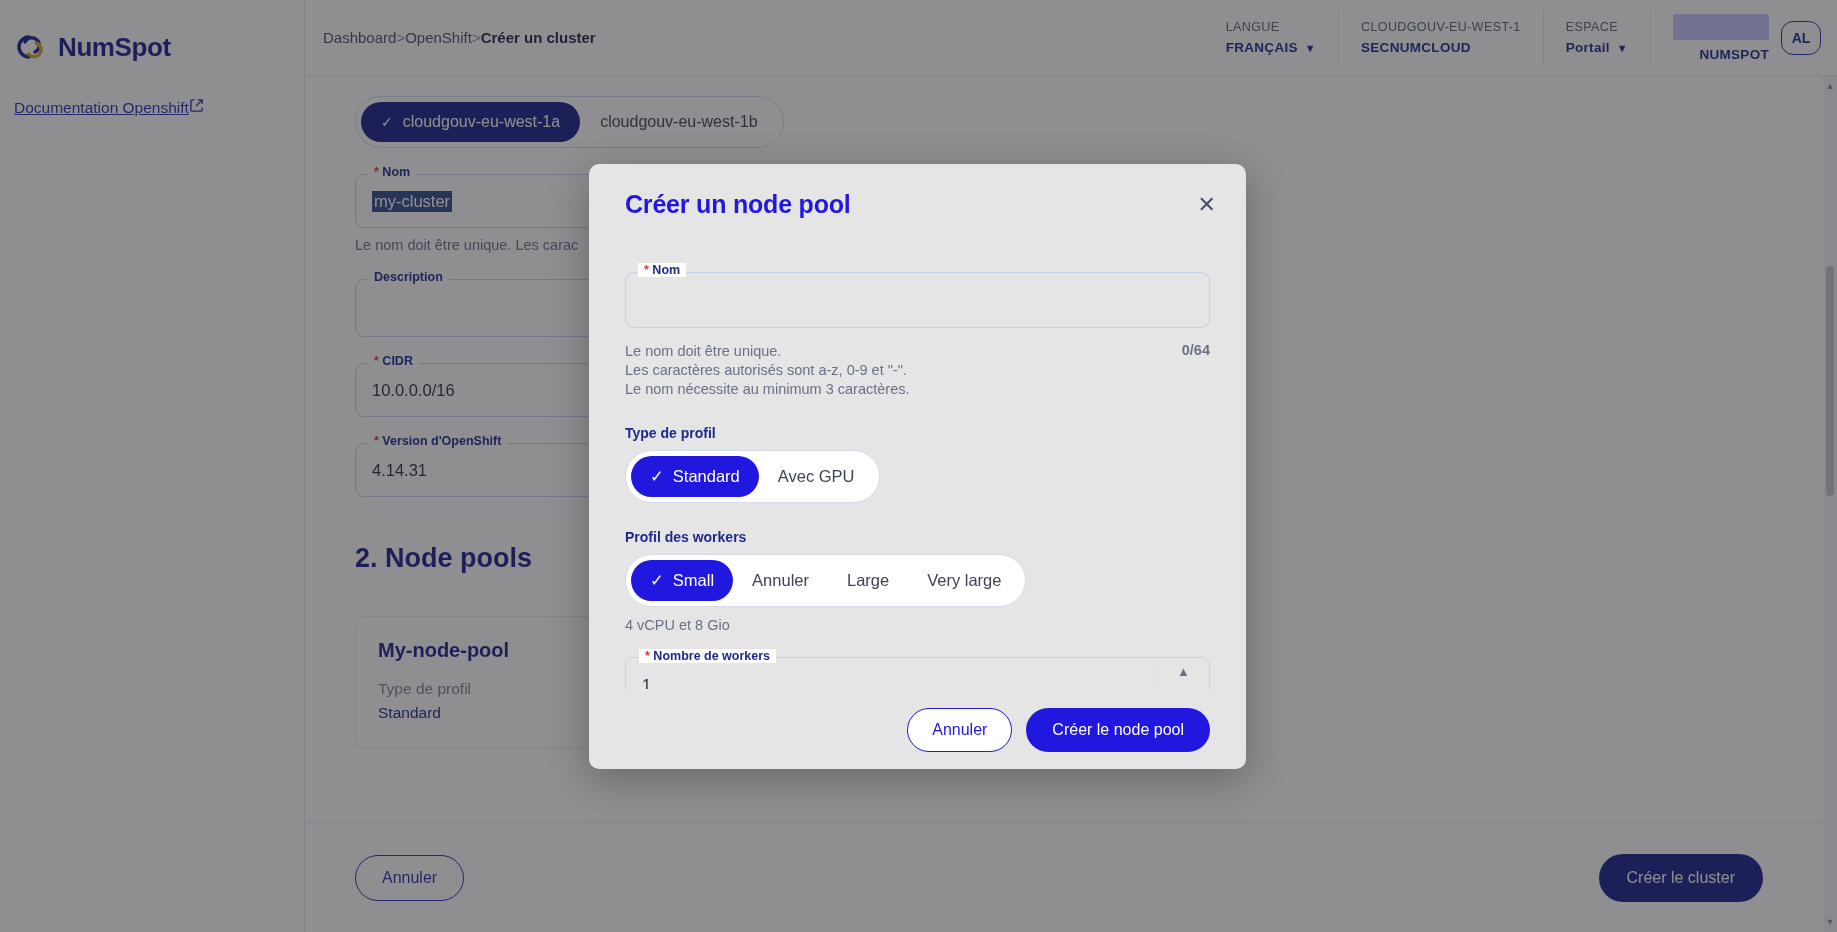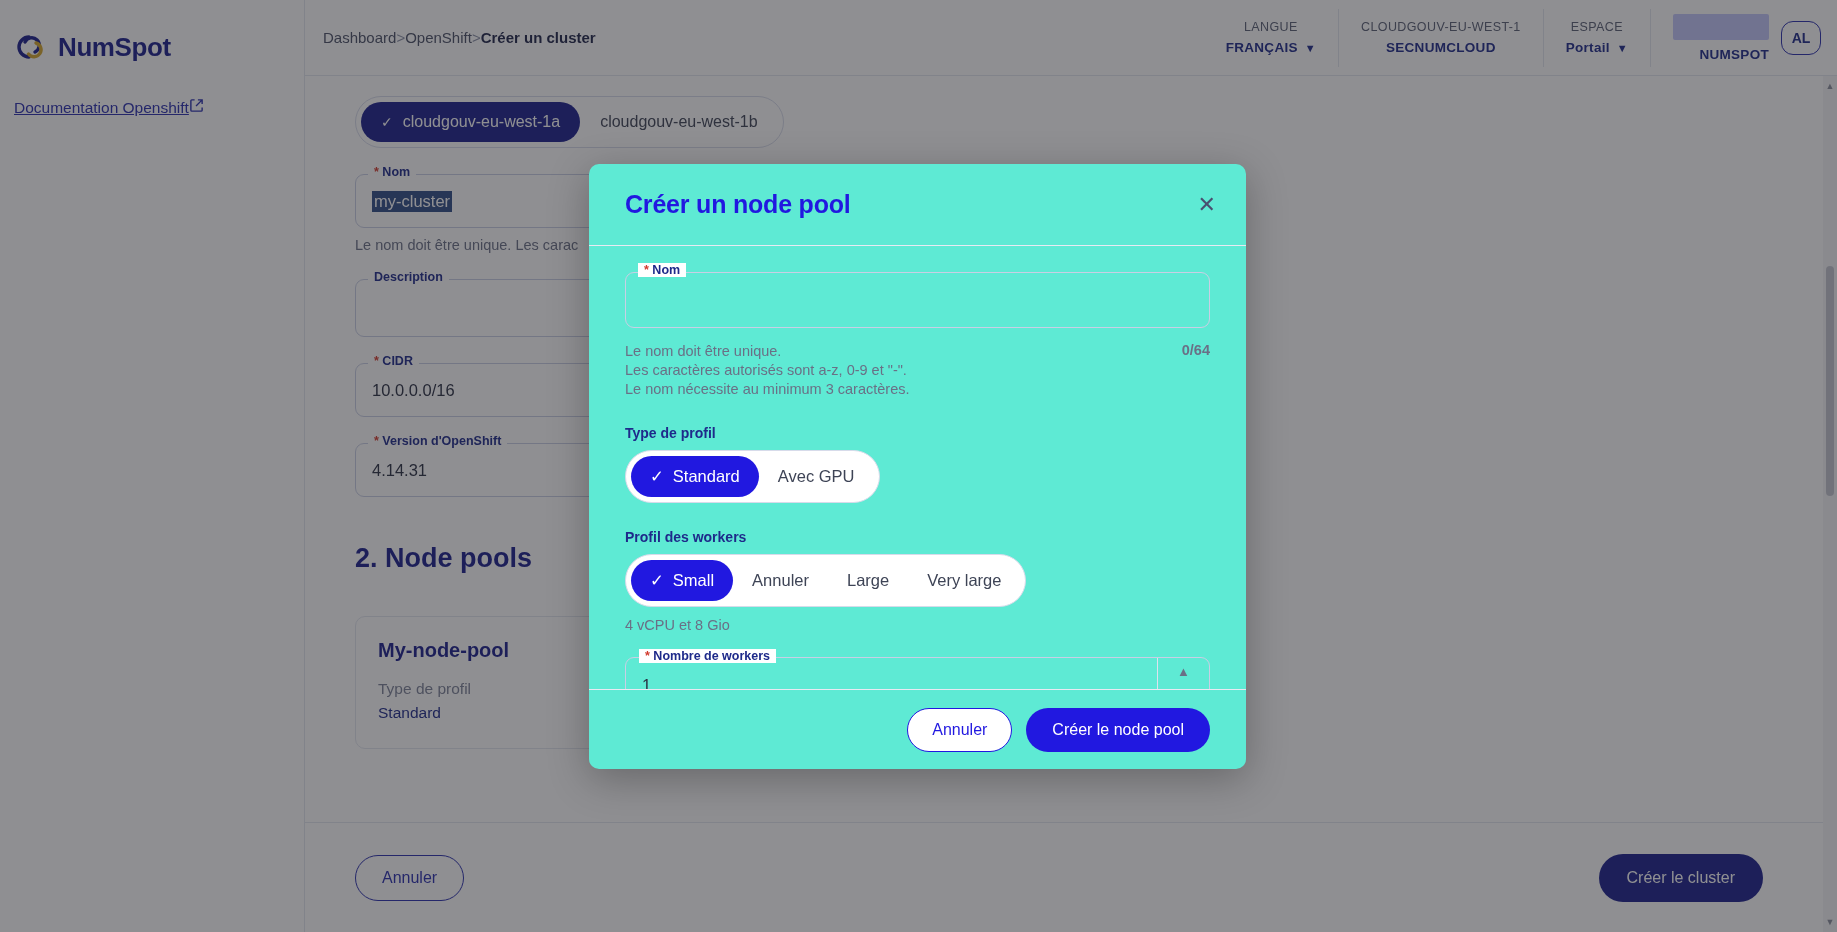--- a/index.html
+++ b/index.html
@@ -44,21 +44,21 @@
     display: flex; align-items: center; gap: 0;
   }
   .breadcrumb .sep { color: #8a90a6; }
   .breadcrumb .crumb-last { color: #1e2448; font-weight: bold; }
 
   .topbar-right {
     margin-left: auto; display: flex; align-items: center; height: 100%;
   }
   .tb-cell {
     height: 58px; padding: 0 22px;
-    display: flex; flex-direction: column; align-items: center;
+    display: flex; flex-direction: column; 
     justify-content: center; gap: 6px;
     border-left: 1px solid #e3e6ef;
   }
   .tb-cell:first-child { border-left: none; }
   .tb-label { font-size: 12.5px; color: #5a6075; letter-spacing: .4px; }
   .tb-value {
     font-size: 13.5px; color: #1e2a8a; font-weight: bold;
     display: flex; align-items: center; gap: 7px; letter-spacing: .3px;
   }
   .chev { font-size: 11px; }
@@ -150,21 +150,21 @@
 
   
   .overlay {
     position: absolute; inset: 0; background: rgba(32,32,38,0.50); z-index: 20;
   }
 
   
   .modal {
     position: absolute; z-index: 30;
     left: 589px; top: 164px; width: 657px; height: 605px;
-    background: #5eead4; border-radius: 10px;
+    background: #e5e5e5; border-radius: 10px;
     box-shadow: 0 10px 40px rgba(0,0,0,.28);
     display: flex; flex-direction: column;
   }
   .modal-head {
     height: 82px; display: flex; align-items: center;
     padding: 0 30px 0 36px; border-bottom: 1px solid #e8eaf2;
   }
   .modal-title { font-size: 25px; font-weight: bold; color: #2118e0; letter-spacing: -0.2px; }
   .modal-close {
     margin-left: auto; font-size: 22px; color: #4a4f70; cursor: pointer;

